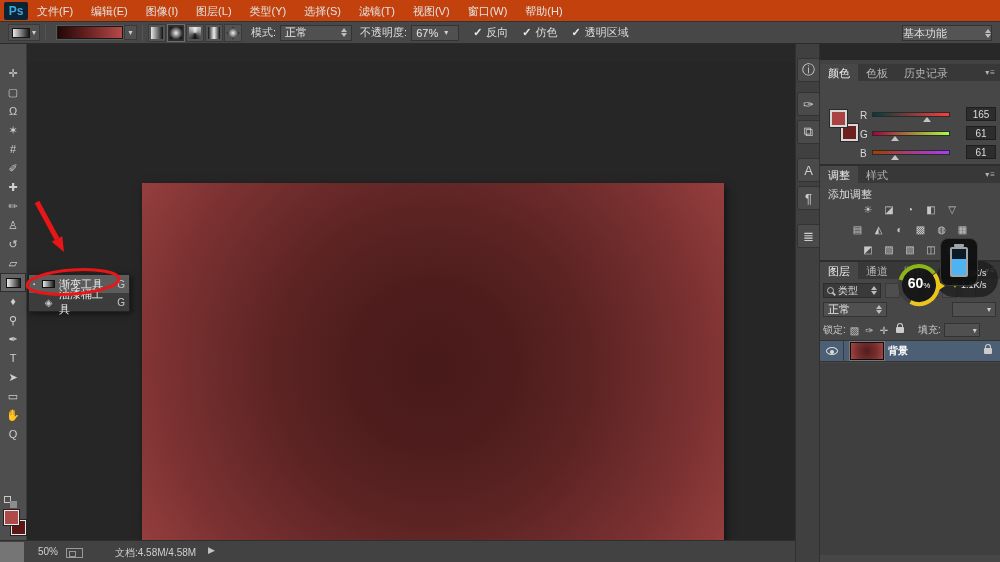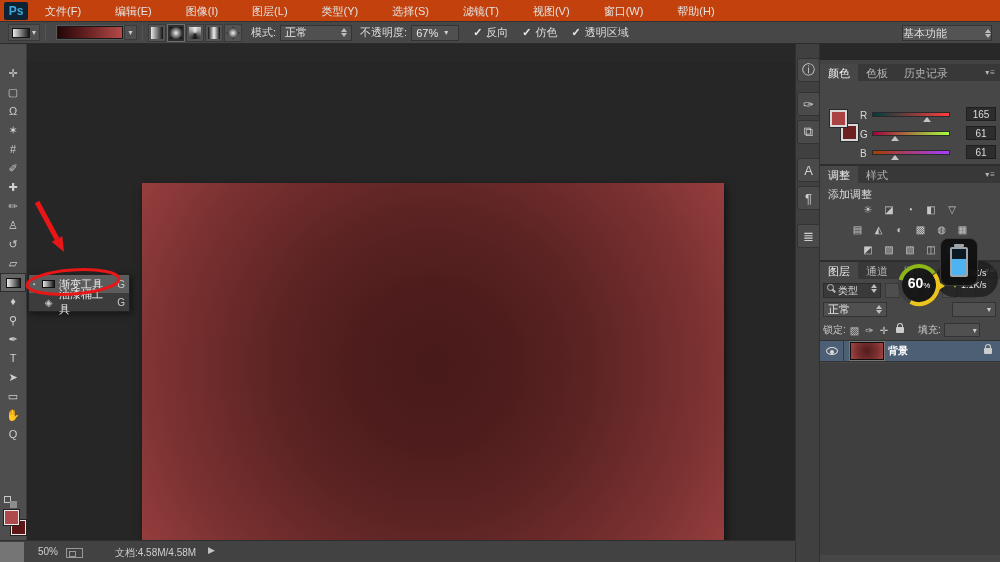--- a/index.html
+++ b/index.html
@@ -5,21 +5,21 @@
   * { margin:0; padding:0; box-sizing:border-box; }
   html,body { width:1000px; height:562px; overflow:hidden; background:#282828;
               font-family:"Liberation Sans", sans-serif; }
   #app { position:relative; width:1000px; height:562px; background:#282828; }
 
   
   #menubar { position:absolute; left:0; top:0; width:1000px; height:22px;
              background:#c2410c; border-bottom:1px solid #333; display:flex; align-items:center; }
   #ps-logo { width:24px; height:18px; margin-left:4px; background:#0d2232; color:#3caadf;
              font-weight:bold; font-size:12px; text-align:center; line-height:18px; border-radius:2px;}
-  .menu-item { color:#e4e4e4; font-size:11px; padding:0 17px; line-height:22px; cursor:default; }
+  .menu-item { color:#e4e4e4; font-size:11px; padding:0 9px; line-height:22px; cursor:default; }
 
   
   #optionsbar { position:absolute; left:0; top:22px; width:1000px; height:22px;
                 background:#474747; border-bottom:1px solid #2b2b2b;
                 display:flex; align-items:center; }
   .ob-sep { width:1px; height:16px; background:#383838; border-right:1px solid #555; margin:0 5px; }
   #tool-preset { margin-left:8px; display:flex; align-items:center; gap:2px;
                  border:1px solid #3a3a3a; background:#505050; height:17px; padding:0 3px; }
   .mini-grad { width:18px; height:10px; border:1px solid #161616;
                background:linear-gradient(90deg,#e9e9e9,#181818); display:inline-block; }
@@ -149,21 +149,21 @@
                           #f00 93%, #fff 94%, #fff 100%); }
 
   
   #adj-title { position:absolute; left:8px; top:4px; color:#dcdcdc; font-size:11px; }
   .adj-row { position:absolute; left:0; width:180px; display:flex; justify-content:center; gap:4px; }
   .adj-ic { width:17px; height:14px; color:#c8c8c8; font-size:10px; text-align:center; line-height:14px; }
 
   
   #flt-row { position:absolute; left:3px; top:4px; display:flex; align-items:center; gap:4px; }
   #flt-type { width:58px; height:15px; background:#3a3a3a; border:1px solid #2c2c2c; display:flex;
-              align-items:flex-start; gap:4px; padding:0 3px; color:#d6d6d6; font-size:10px; }
+              align-items:center; gap:4px; padding:0 3px; color:#d6d6d6; font-size:10px; }
   .flt-ic { width:15px; height:15px; background:#4e4e4e; border:1px solid #3a3a3a; }
   #blend-row { position:absolute; left:3px; top:23px; display:flex; align-items:center; }
   #blend-dd { width:64px; height:15px; }
   #opacity2-dd { position:absolute; left:129px; top:0; width:44px; height:15px; }
   #lock-row { position:absolute; left:3px; top:43px; width:174px; height:16px; display:flex; align-items:center; }
   .lock-lbl { color:#c9c9c9; font-size:10px; }
   .lock-ics { display:flex; gap:6px; margin-left:4px; align-items:center; }
   .lk-g { color:#c9c9c9; font-size:10px; }
   #fill-box { width:36px; height:14px; background:#505050; border:1px solid #333; margin-left:3px;
               display:flex; align-items:center; justify-content:flex-end; padding:0 2px; }

